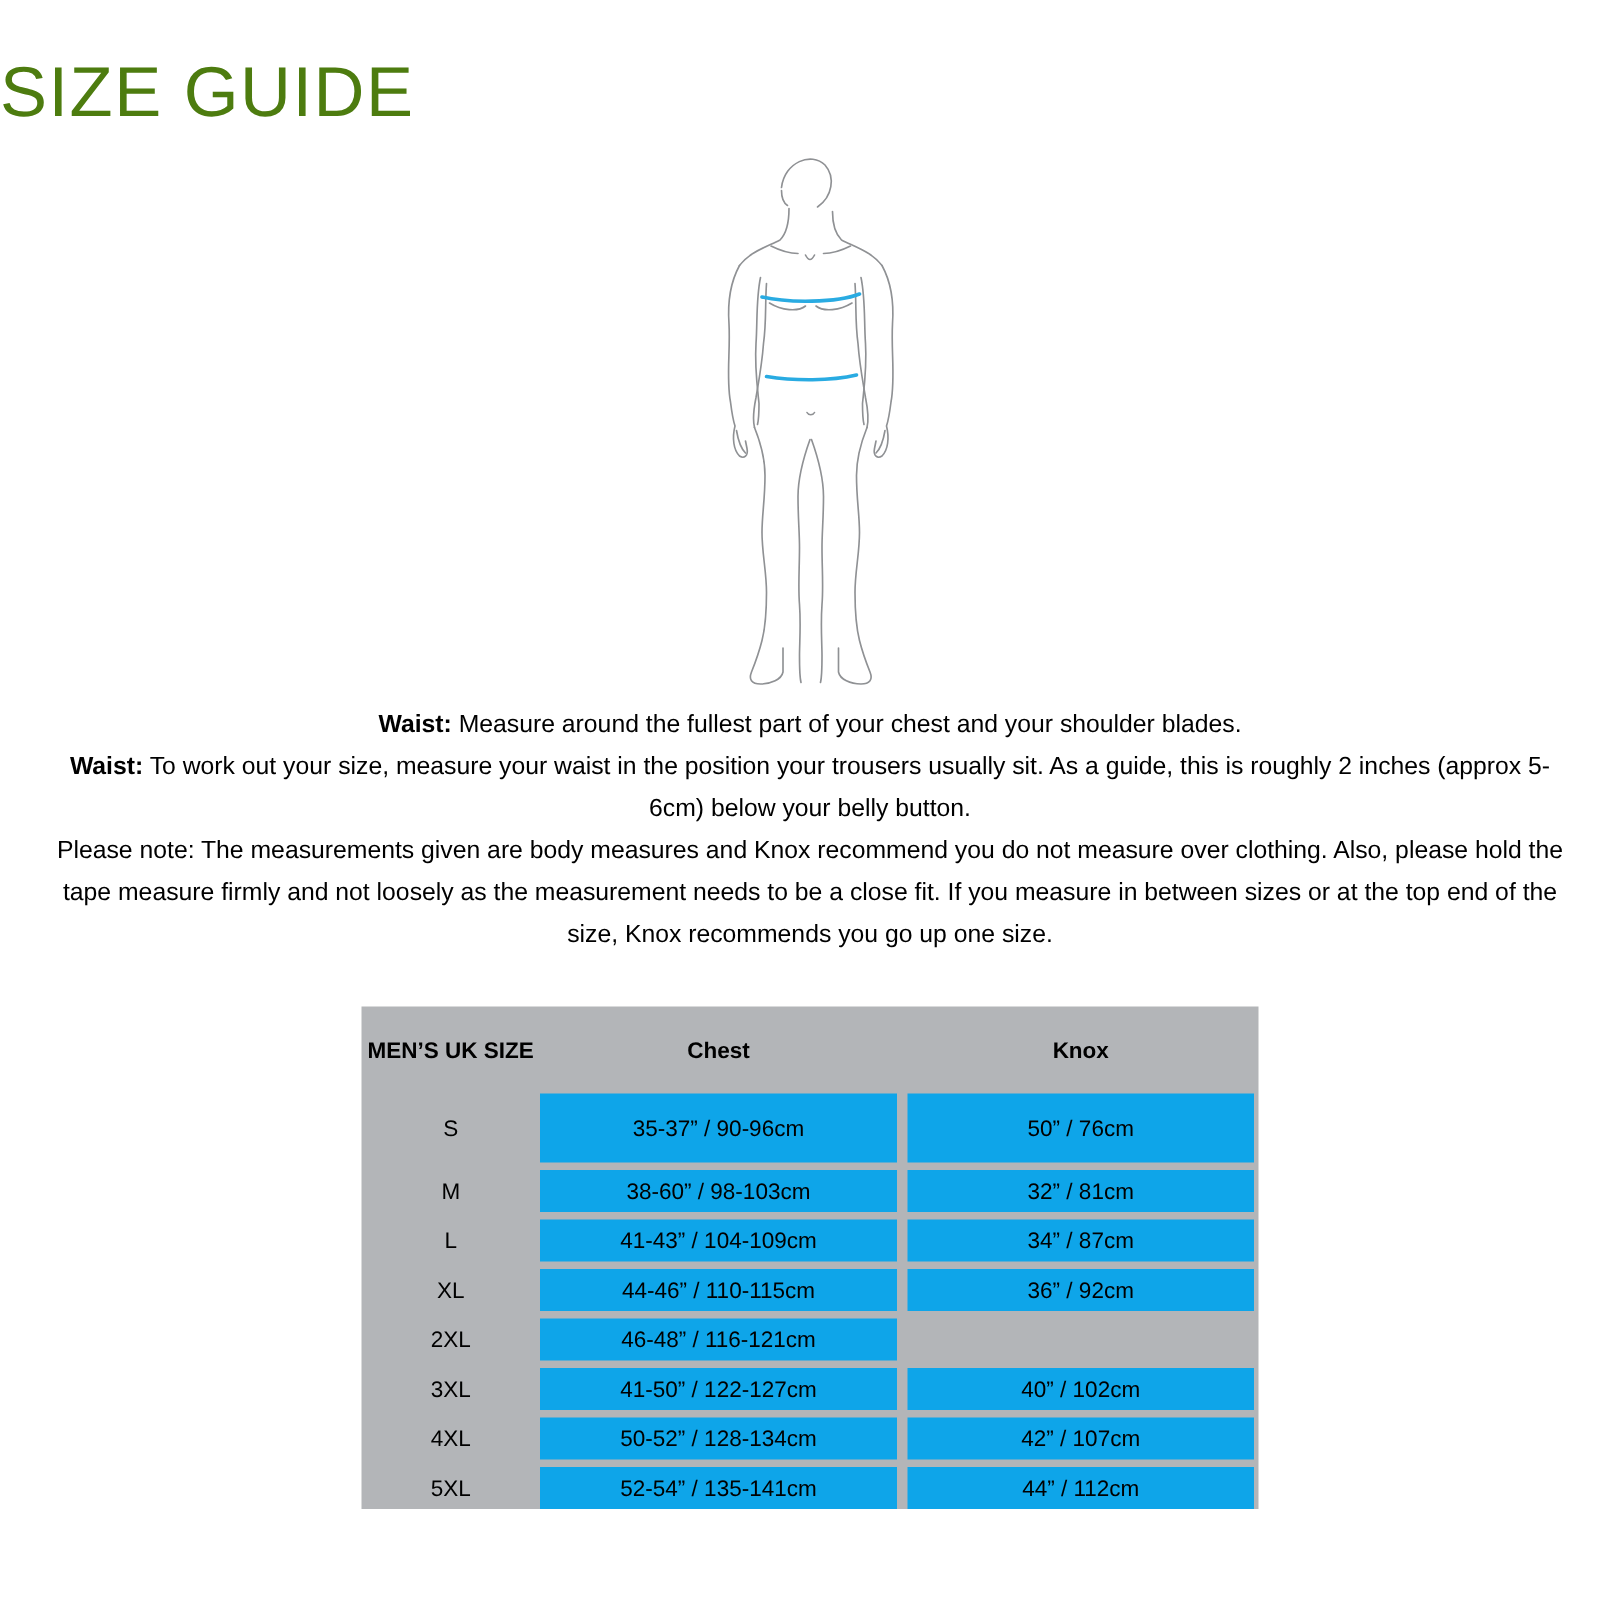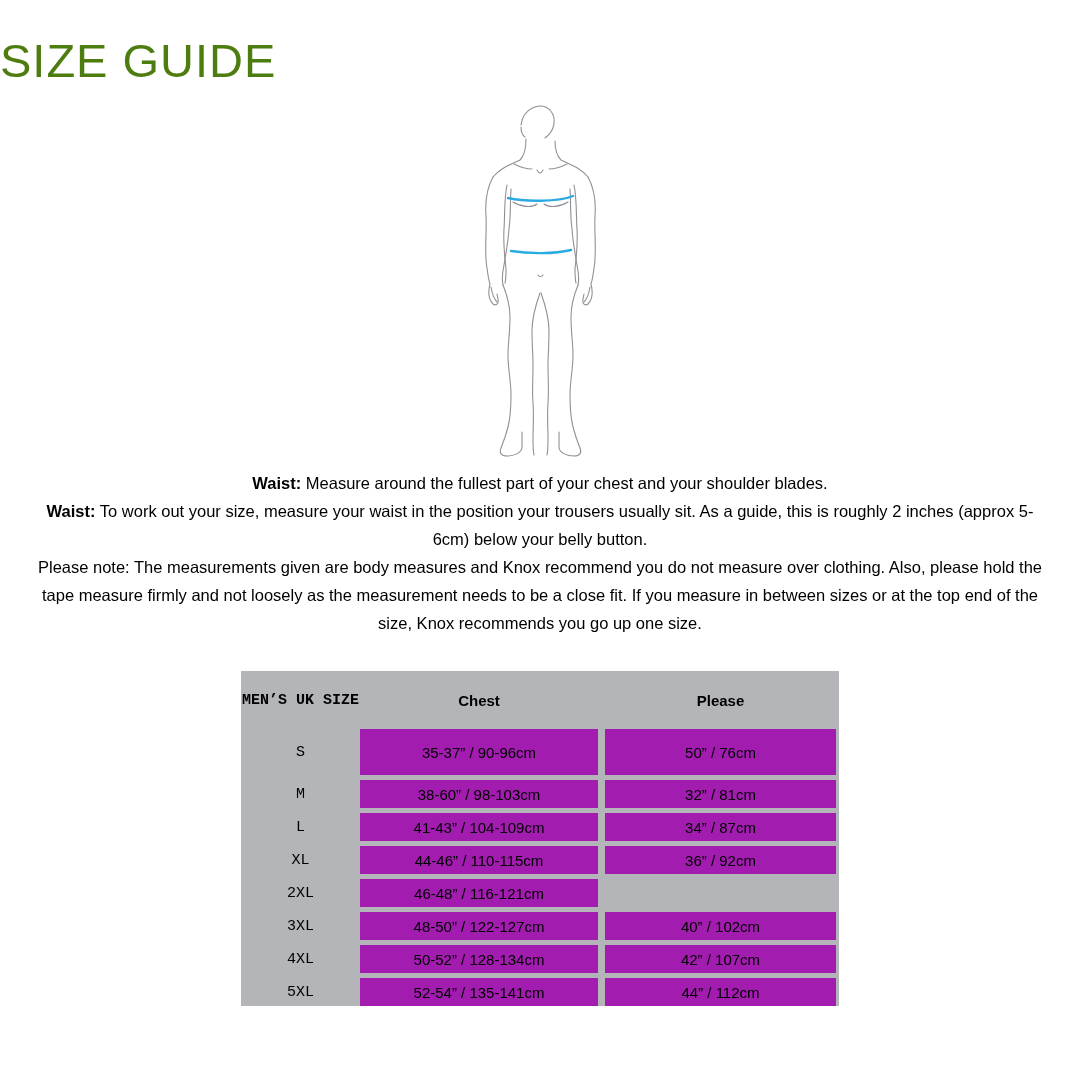--- a/index.html
+++ b/index.html
@@ -30,24 +30,24 @@
   .instructions b { font-weight:700; }
 
   
   .sizetable {
     width:598px; margin:34px auto 0;
     background:var(--table-gray, #b3b5b8);
   }
   .thead { display:flex; height:58px; align-items:center; font-weight:700; font-size:15px; }
   .trow  { display:flex; height:28px; margin-bottom:5px; font-size:15px; }
   .trow.tall { height:46px; }
-  .col-size  { width:119px; display:flex; align-items:center; justify-content:center; text-align:center;font-family:Liberation Mono, monospace; }
+  .col-size  { width:119px; display:flex; align-items:center; justify-content:center; text-align:center; }
   .col-chest { width:238px; margin-right:7px; display:flex; align-items:center; justify-content:center; }
   .col-waist { flex:1; margin-right:3px; display:flex; align-items:center; justify-content:center; }
-  .white { background:#a21caf; }
+  .white { background:#0ea5e9; }
 </style>
 </head>
 <body style="--table-gray: #b3b5b8;">
 
 <div class="page">
 
   <h1 class="title">SIZE GUIDE</h1>
 
   <div class="figure-wrap">
     <svg width="121" height="360" viewBox="0 0 121 360">
@@ -95,21 +95,21 @@
   <div class="instructions">
     <p><b>Waist:</b><span> Measure around the fullest part of your chest and your shoulder blades.</span></p>
     <p><b>Waist:</b><span> To work out your size, measure your waist in the position your trousers usually sit. As a guide, this is roughly 2 inches (approx 5-6cm) below your belly button.</span></p>
     <p>Please note: The measurements given are body measures and Knox recommend you do not measure over clothing. Also, please hold the tape measure firmly and not loosely as the measurement needs to be a close fit. If you measure in between sizes or at the top end of the size, Knox recommends you go up one size.</p>
   </div>
 
   <div class="sizetable">
     <div class="thead">
       <div class="col-size">MEN’S UK SIZE</div>
       <div class="col-chest">Chest</div>
-      <div class="col-waist">Please</div>
+      <div class="col-waist">Knox</div>
     </div>
     <div id="tbody">
   <div class="trow tall">
     <div class="col-size">S</div>
     <div class="col-chest white">35-37” / 90-96cm</div>
     <div class="col-waist white">50” / 76cm</div>
   </div>
 
   <div class="trow">
     <div class="col-size">M</div>
@@ -129,21 +129,21 @@
     <div class="col-waist white">36” / 92cm</div>
   </div>
 
   <div class="trow">
     <div class="col-size">2XL</div>
     <div class="col-chest white">46-48” / 116-121cm</div>
   </div>
 
   <div class="trow">
     <div class="col-size">3XL</div>
-    <div class="col-chest white">48-50” / 122-127cm</div>
+    <div class="col-chest white">41-50” / 122-127cm</div>
     <div class="col-waist white">40” / 102cm</div>
   </div>
 
   <div class="trow">
     <div class="col-size">4XL</div>
     <div class="col-chest white">50-52” / 128-134cm</div>
     <div class="col-waist white">42” / 107cm</div>
   </div>
 
   <div class="trow">

